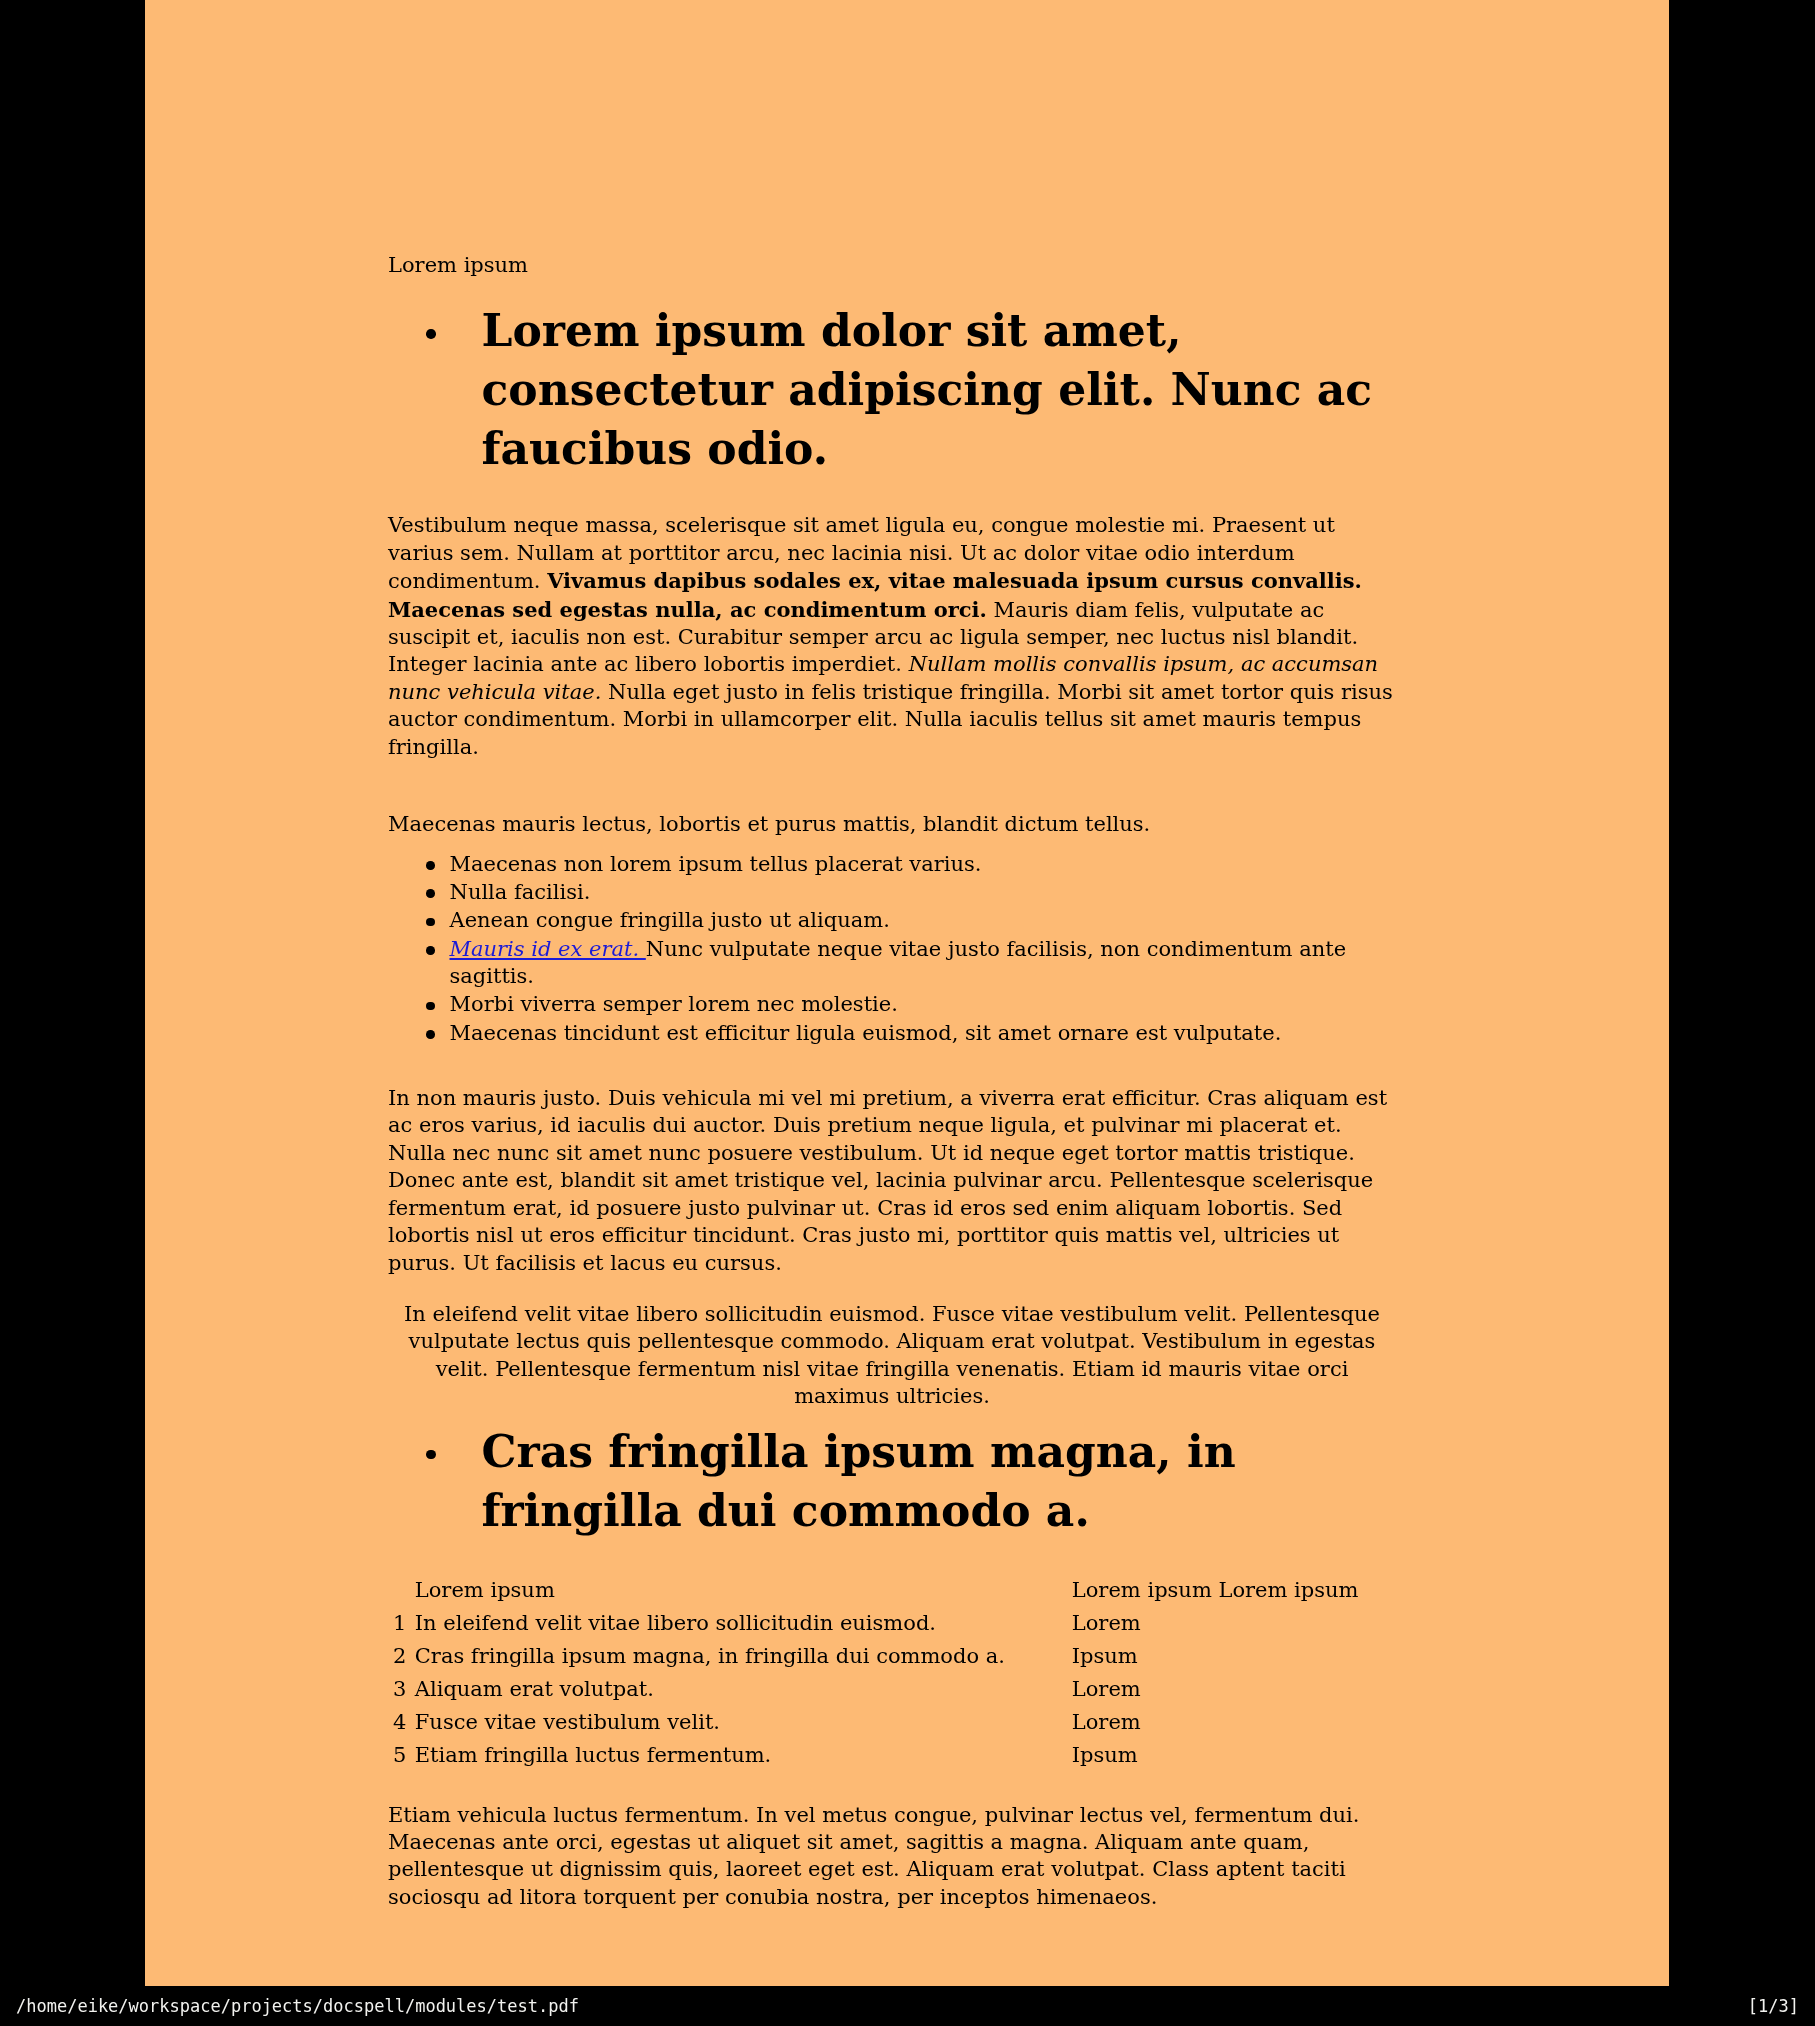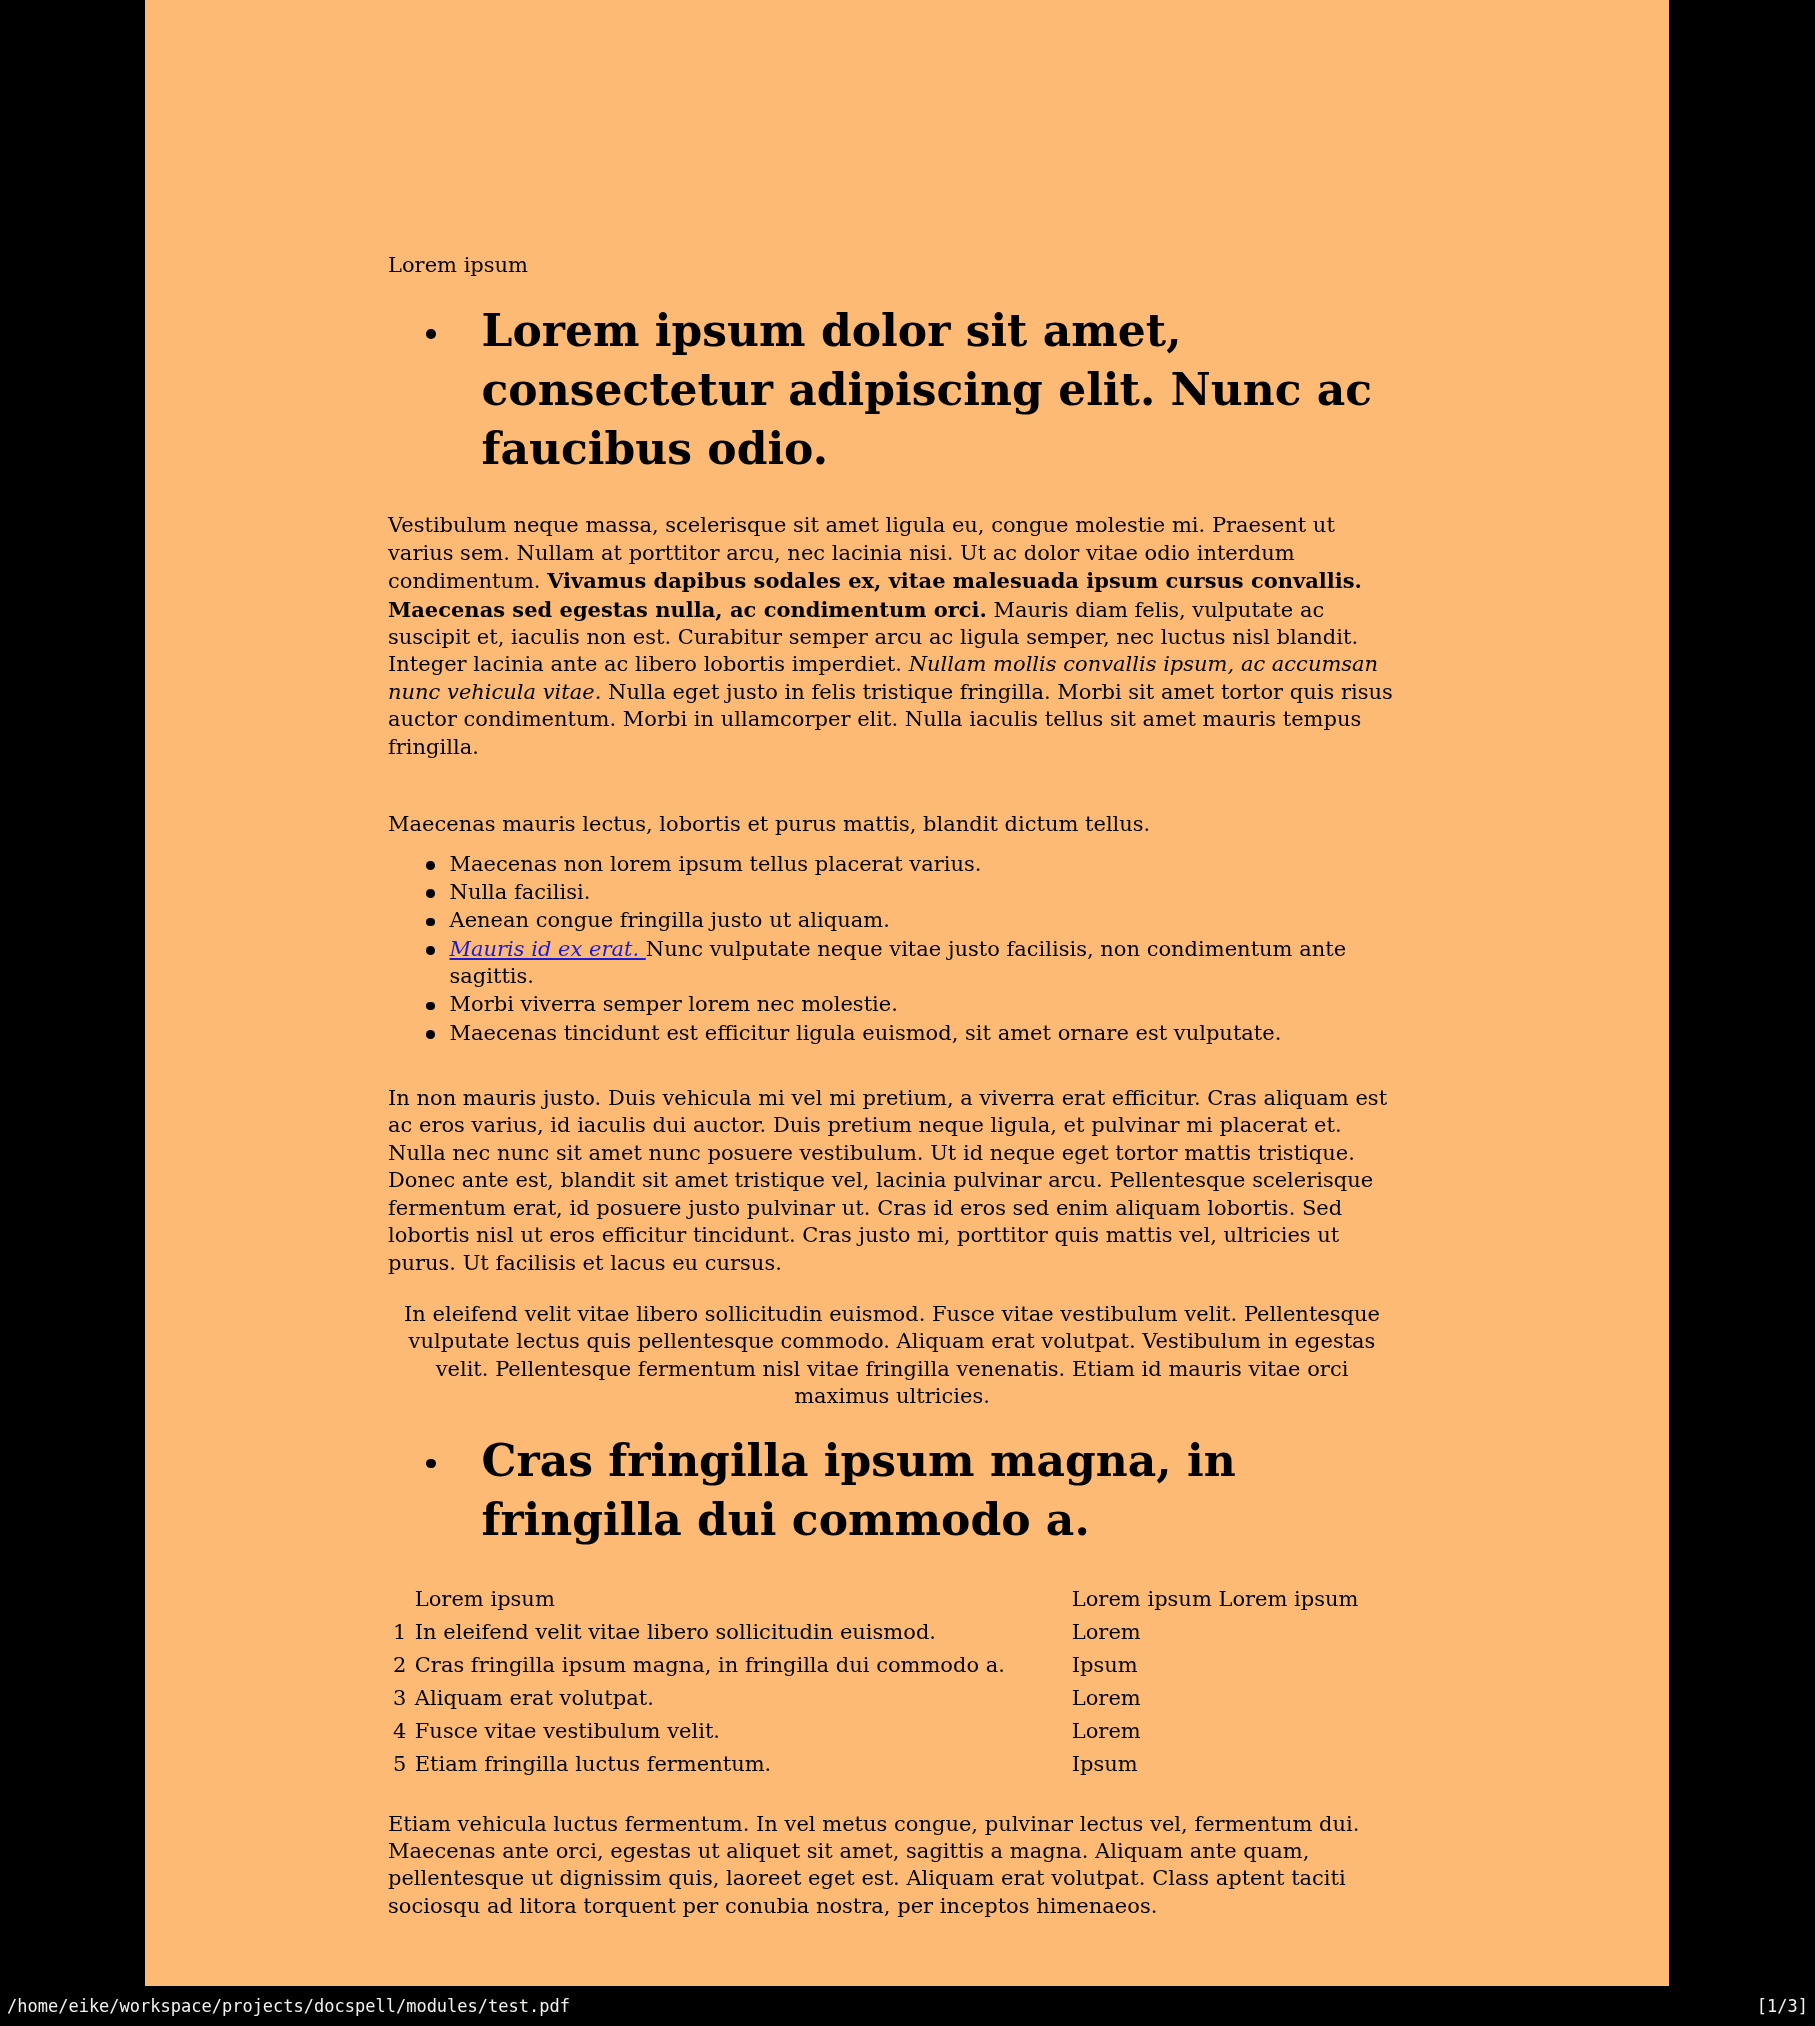--- a/index.html
+++ b/index.html
@@ -13,21 +13,21 @@
   }
 
   .doc-label {
     margin:252px 0 0 243px;
     font-size:21px; line-height:27.4px;
   }
 
   
   .hblock { margin-left:281px; margin-right:265px; display:flex; align-items:flex-start;gap:32px; }
   .hblock.h1 { margin-top:22px; }
-  .hblock.h2 { margin-top:20px; }
+  .hblock.h2 { margin-top:11px; }
   .hbullet {
     flex:none; width:9.5px; height:9.5px; border-radius:50%;
     background:#000; margin-top:28px; margin-right:14px;
   }
   .htext { font-size:44px; font-weight:bold; line-height:59px; }
   .htext span { display:block; }
 
   .para {
     margin-left:243px; width:1008px;
     font-size:21px; line-height:27.4px;
@@ -52,21 +52,21 @@
   .trow { display:flex; line-height:33px; }
   .tnum { flex:none; width:11.4px; text-align:right; }
   .ttext { flex:none; margin-left:10.4px; width:657px; }
   .tval { flex:none; }
 
   .statusbar {
     position:absolute; left:0; right:0; bottom:0; height:40px;
     background:#000000; color:#f2f2ef;
     font-family:"DejaVu Sans Mono", monospace; font-size:17px;
     display:flex; justify-content:space-between; align-items:center;
-    padding:0 7px;
+    padding:0 16px;
   }
 </style>
 </head>
 <body>
 
 <div class="page">
 
   <div class="doc-label">Lorem ipsum</div>
 
   <div class="hblock h1">

